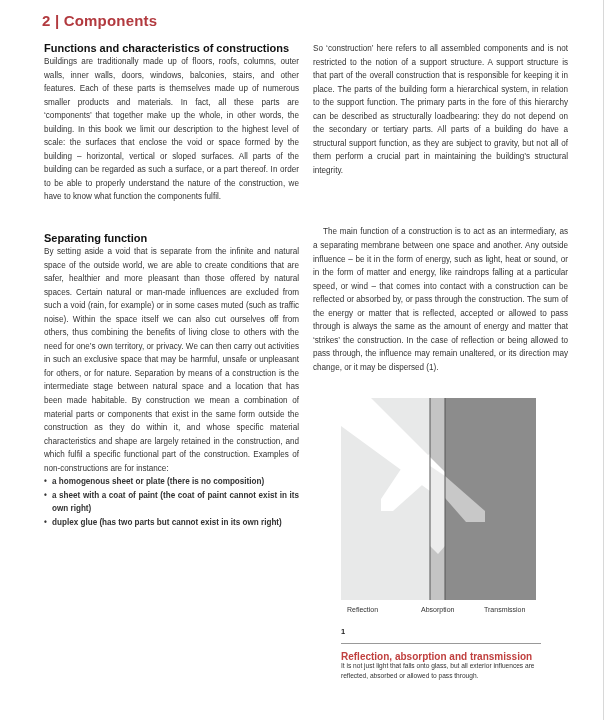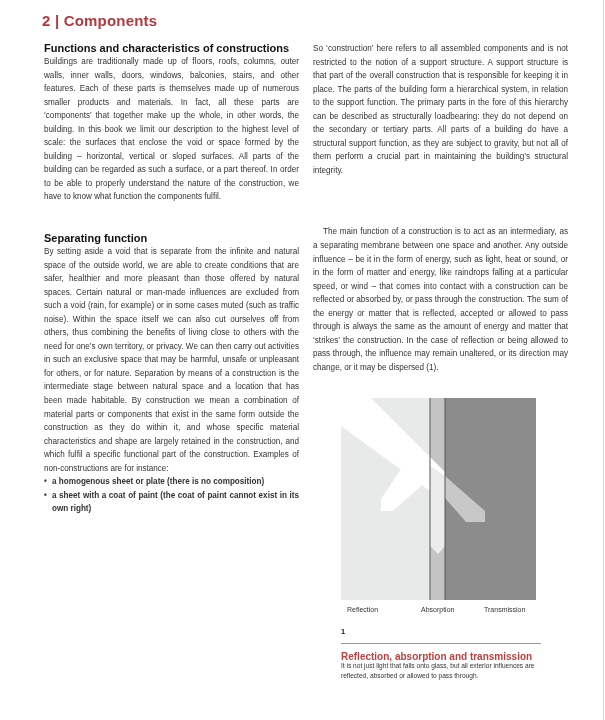--- a/index.html
+++ b/index.html
@@ -36,20 +36,21 @@
 <div class="running-head">2 | Components</div>
 
 <div class="col col-left">
   <h2>Functions and characteristics of constructions</h2>
   <p>Buildings are traditionally made up of floors, roofs, columns, outer walls, inner walls, doors, windows, balconies, stairs, and other features. Each of these parts is themselves made up of numerous smaller products and materials. In fact, all these parts are ‘components’ that together make up the whole, in other words, the building. In this book we limit our description to the highest level of scale: the surfaces that enclose the void or space formed by the building – horizontal, vertical or sloped surfaces. All parts of the building can be regarded as such a surface, or a part thereof. In order to be able to properly understand the nature of the construction, we have to know what function the compo­nents fulfil.</p>
   <h2 class="sec2">Separating function</h2>
   <p>By setting aside a void that is separate from the infinite and natu­ral space of the outside world, we are able to create conditions that are safer, healthier and more pleasant than those offered by natural spaces. Certain natural or man-made influences are ex­cluded from such a void (rain, for example) or in some cases muted (such as traffic noise). Within the space itself we can also cut ourselves off from others, thus combining the benefits of liv­ing close to others with the need for one’s own territory, or pri­vacy. We can then carry out activities in such an exclusive space that may be harmful, unsafe or unpleasant for others, or for nature. Separation by means of a construction is the intermediate stage between natural space and a location that has been made habit­able. By construction we mean a combination of material parts or components that exist in the same form outside the construc­tion as they do within it, and whose specific material characteris­tics and shape are largely retained in the construction, and which fulfil a specific functional part of the construction. Examples of non-constructions are for instance:</p>
   <ul>
     <li>a homogenous sheet or plate (there is no composition)</li>
     <li>a sheet with a coat of paint (the coat of paint cannot exist in its own right)</li>
+    <li>duplex glue (has two parts but cannot exist in its own right)</li>
   </ul>
 </div>
 
 <div class="col col-right">
   <p>So ‘construction’ here refers to all assembled components and is not restricted to the notion of a support structure. A support structure is that part of the overall construction that is responsi­ble for keeping it in place. The parts of the building form a hier­archical system, in relation to the support function. The primary parts in the fore of this hierarchy can be described as structur­ally loadbearing: they do not depend on the secondary or tertiary parts. All parts of a building do have a structural support func­tion, as they are subject to gravity, but not all of them perform a crucial part in maintaining the building’s structural integrity.</p>
   <p class="indent">The main function of a construction is to act as an intermedi­ary, as a separating membrane between one space and another. Any outside influence – be it in the form of energy, such as light, heat or sound, or in the form of matter and energy, like raindrops falling at a particular speed, or wind – that comes into contact with a construction can be reflected or absorbed by, or pass through the construction. The sum of the energy or matter that is reflected, accepted or allowed to pass through is always the same as the amount of energy and matter that ‘strikes’ the con­struction. In the case of reflection or being allowed to pass through, the influence may remain unaltered, or its direction may change, or it may be dispersed (1).</p>
 </div>
 
 <svg class="figure" viewBox="0 0 195 202" xmlns="http://www.w3.org/2000/svg">
   <rect id="z-ref" x="0" y="0" width="89" height="202" fill="#e8e9e9"></rect>

